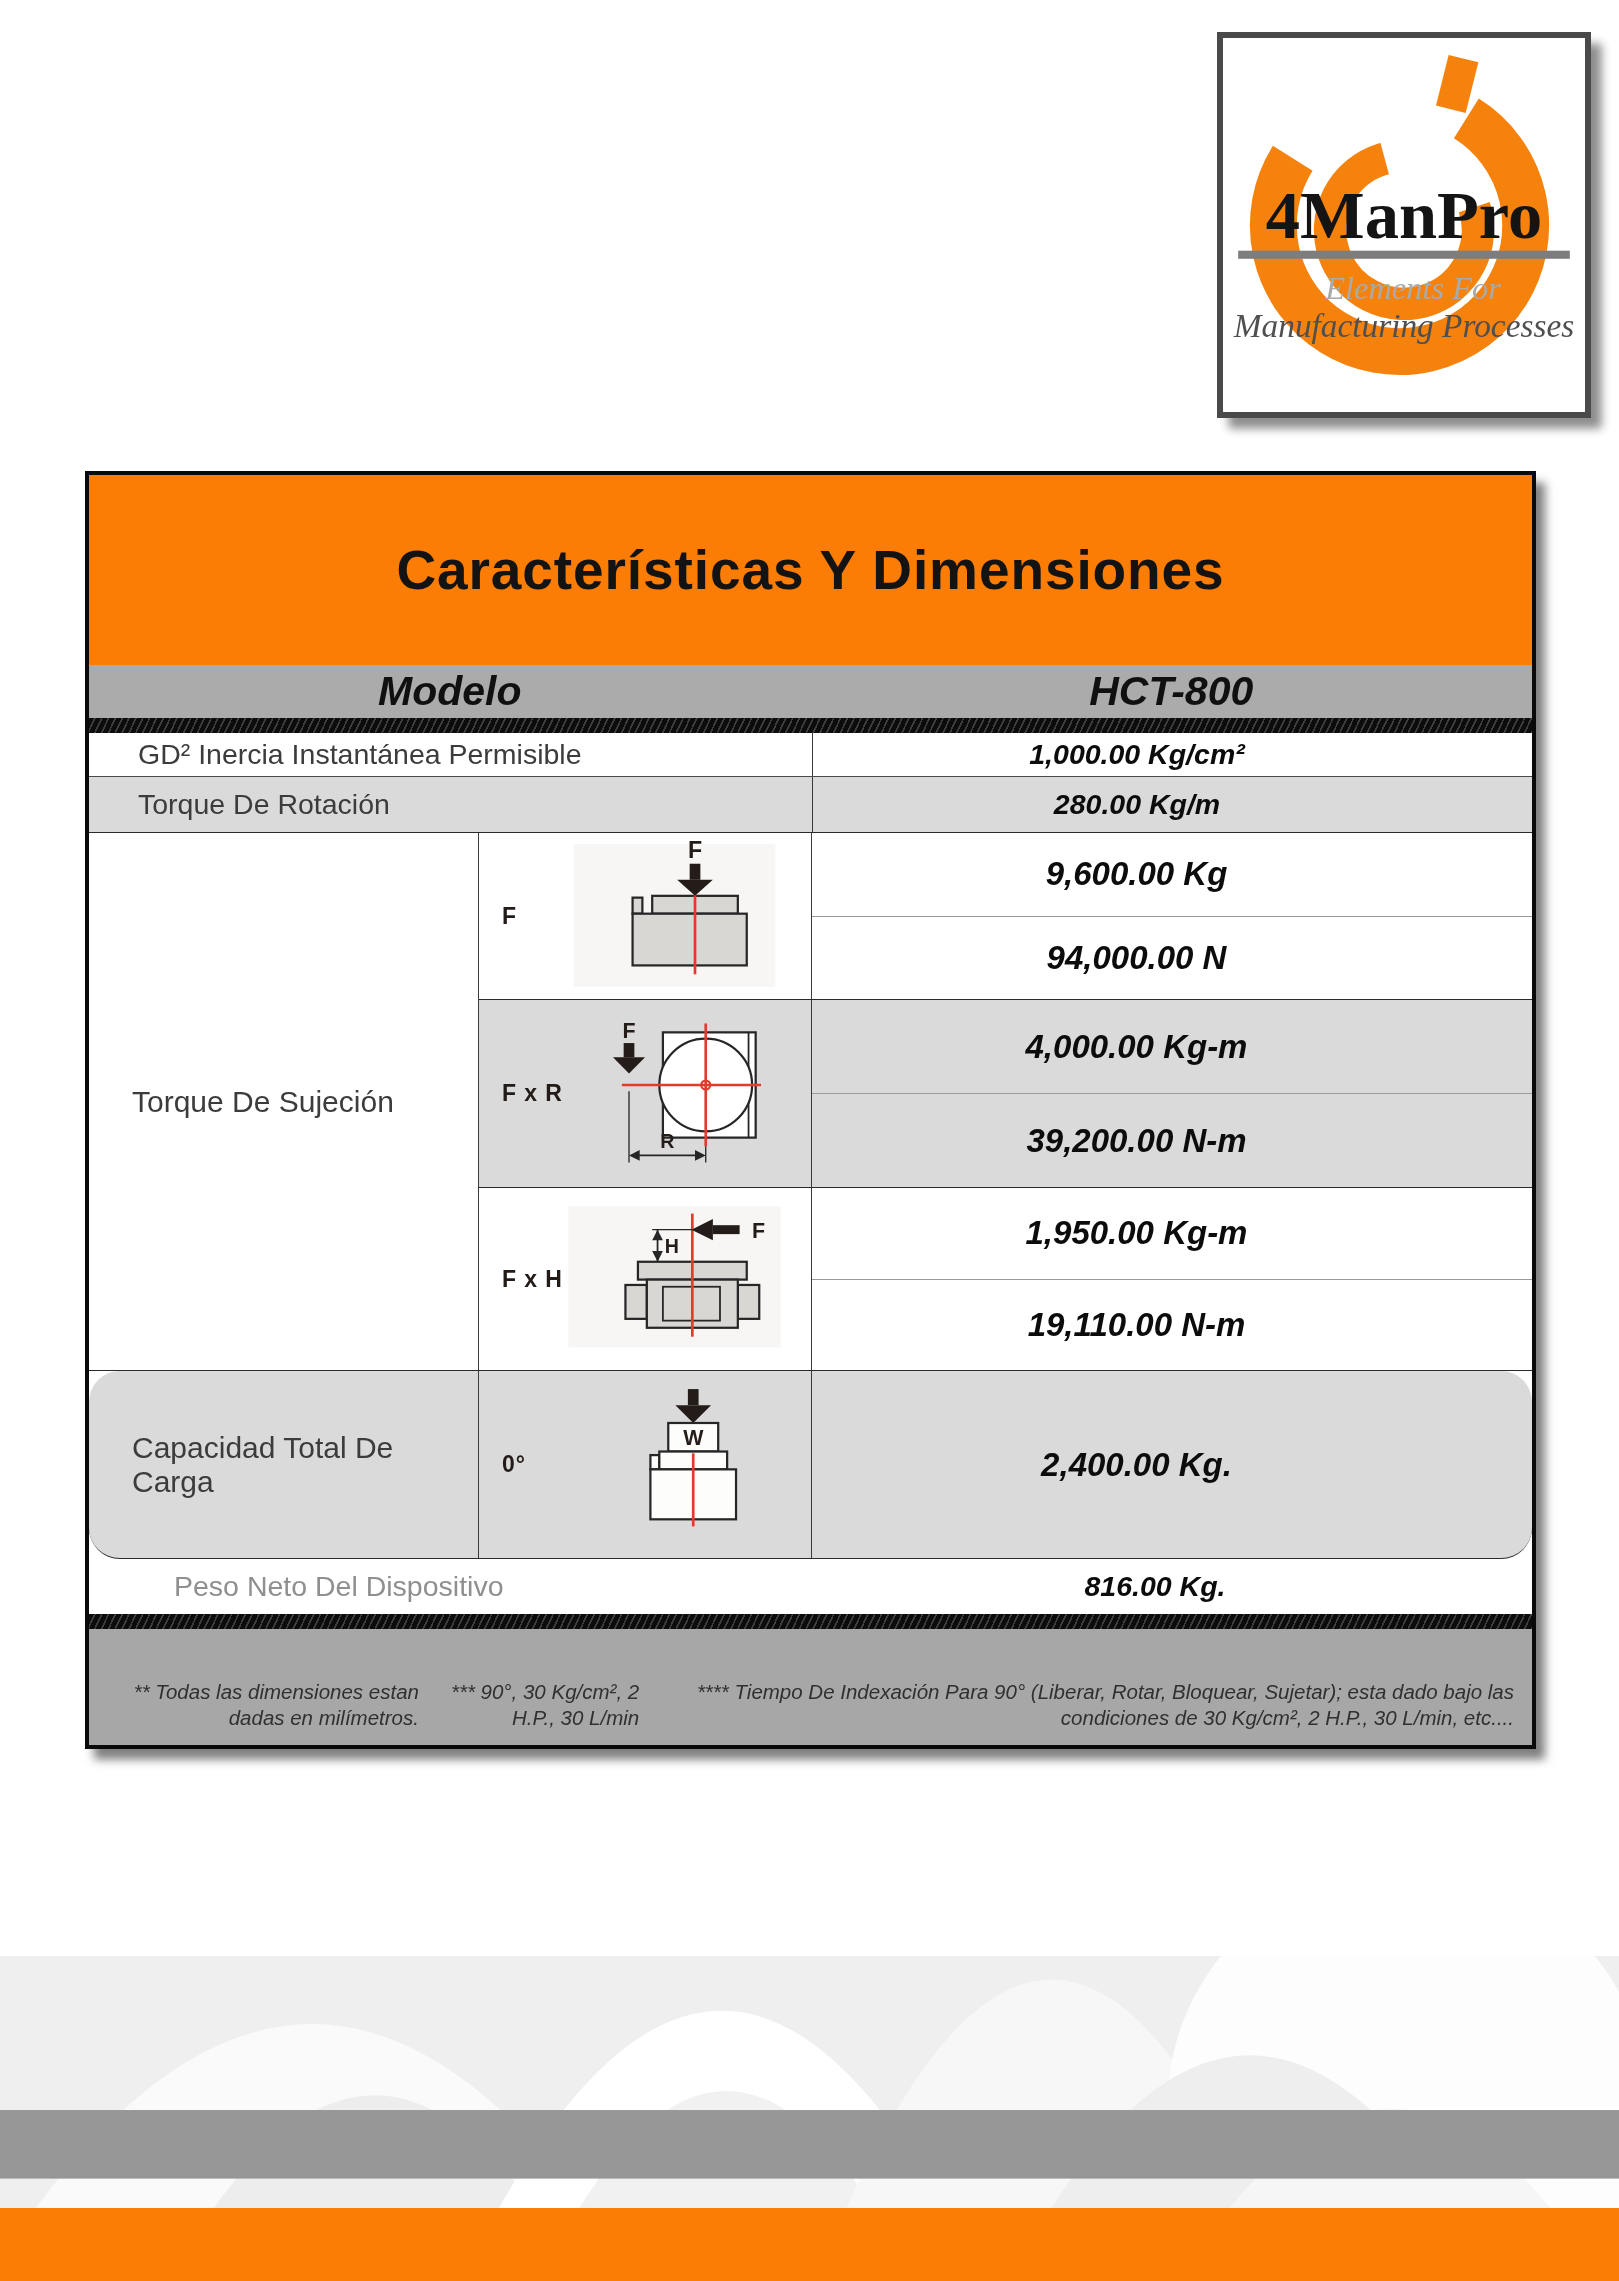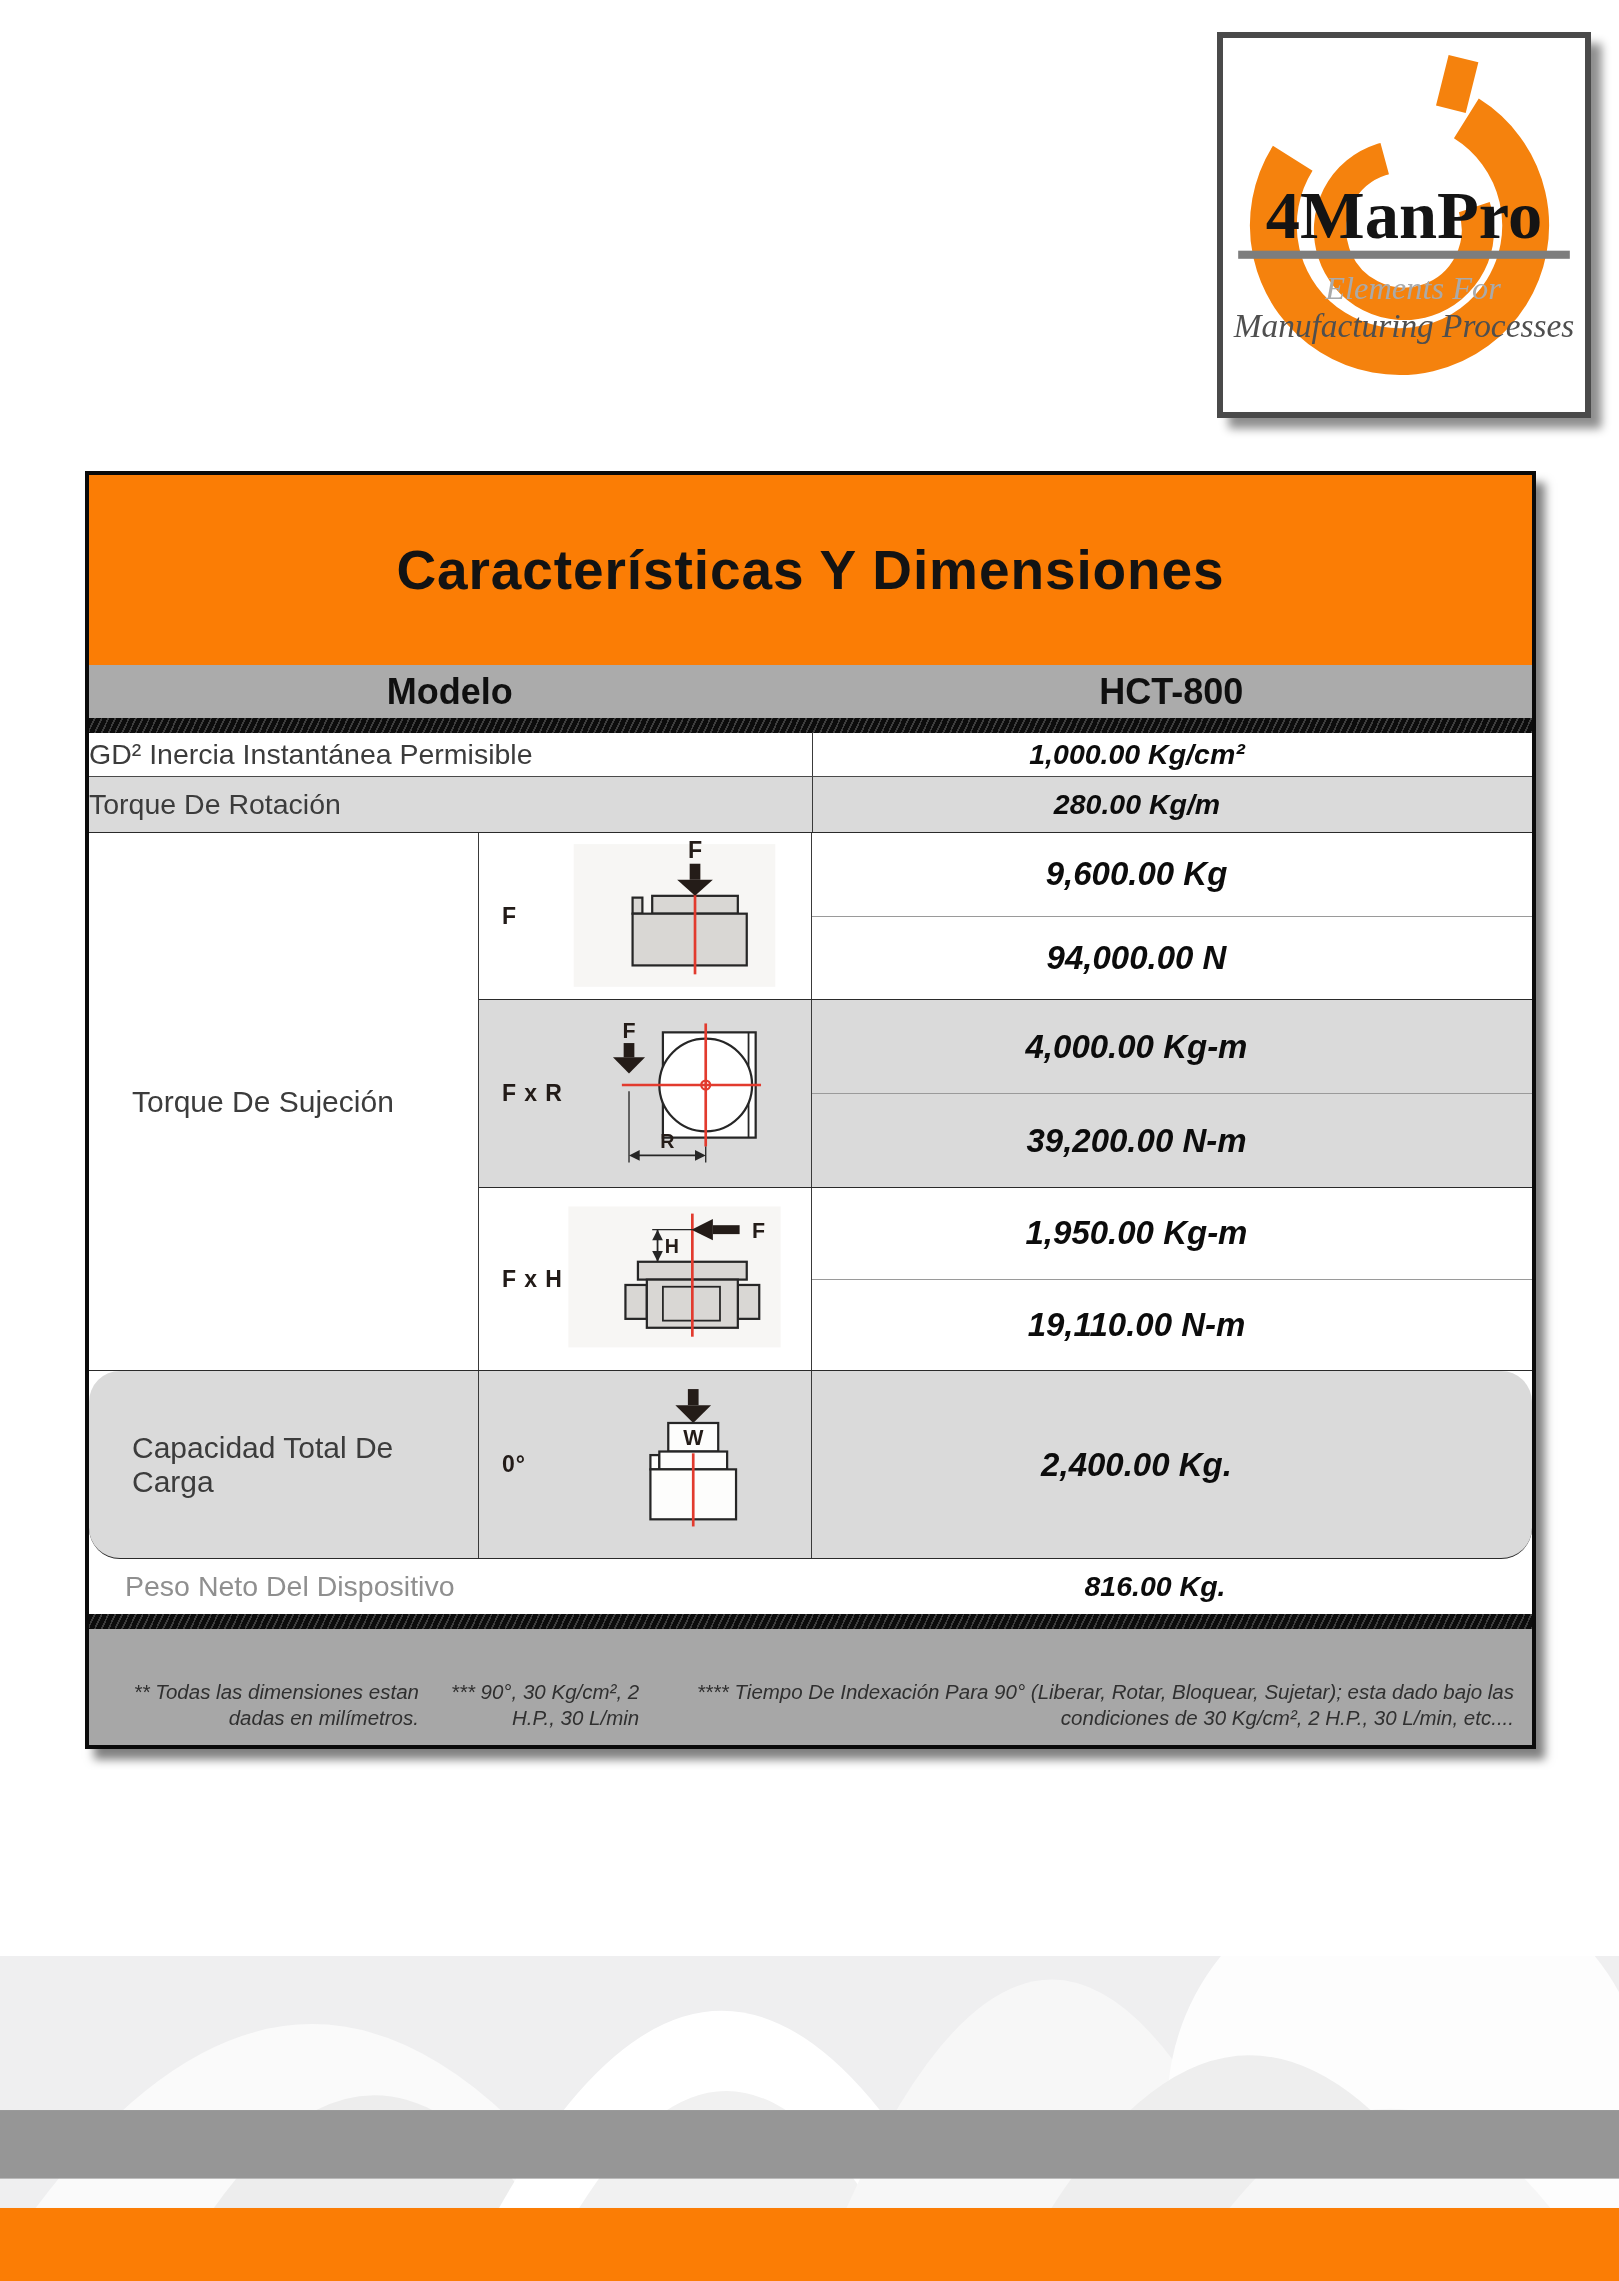--- a/index.html
+++ b/index.html
@@ -9,27 +9,27 @@
   
   .logo-box{position:absolute;left:1217px;top:32px;width:362px;height:374px;background:#fff;
             border:6.2px solid #4a4a4a;box-shadow:10.7px 10.7px 9px rgba(0,0,0,0.45);}
   .logo-box svg{width:100%;height:100%;display:block;}
 
   
   .spec-table{position:absolute;left:85px;top:471px;width:1451px;box-sizing:border-box;
               border:4.5px solid #0a0a0a;background:#fff;box-shadow:9px 10.7px 9px rgba(0,0,0,0.5);}
   .row-title{height:190px;background:#FB7D05;display:flex;align-items:center;justify-content:center;
              font-size:55px;font-weight:bold;color:#131313;letter-spacing:0.9px;}
-  .row-model{height:53px;background:#ABABAB;display:flex;font-weight:bold;font-size:36px;color:#101010;}
+  .row-model{height:53px;background:#ABABAB;display:flex;font-weight:bold;font-size:41px;color:#101010;font-style:italic;}
   .model-cell{width:50%;display:flex;align-items:center;justify-content:center;}
   .hatch-bar{height:15px;background:repeating-linear-gradient(115deg,#0c0c0c 0 4.5px,#3d3d3d 4.5px 6.2px);}
 
   .simple-row{display:flex;font-size:28.5px;}
   .s-label{width:724px;box-sizing:border-box;border-right:1.8px solid #3a3a3a;display:flex;
-           align-items:center;color:#3c3c3c;}
+           align-items:center;padding-left:49px;color:#3c3c3c;}
   .s-value{flex:1;display:flex;align-items:center;justify-content:center;padding-right:71px;
            font-weight:bold;font-style:italic;color:#0c0c0c;}
   .row-gd2{height:43px;background:#ffffff;border-bottom:1.8px solid #4a4a4a;}
   .row-rot{height:55px;background:#DADADA;border-bottom:1.8px solid #2a2a2a;}
 
   .sujecion{display:flex;border-bottom:1.8px solid #2a2a2a;}
   .suj-label{width:390px;box-sizing:border-box;border-right:1.8px solid #3a3a3a;display:flex;
              align-items:center;padding-left:43px;font-size:30px;color:#3c3c3c;background:#fff;}
   .suj-groups{flex:1;display:flex;flex-direction:column;}
   .group{display:flex;}

